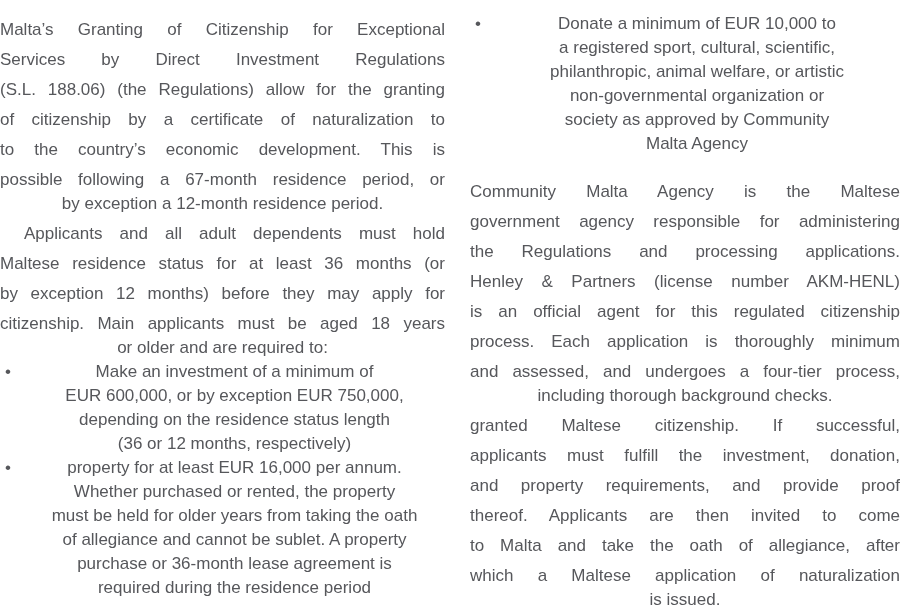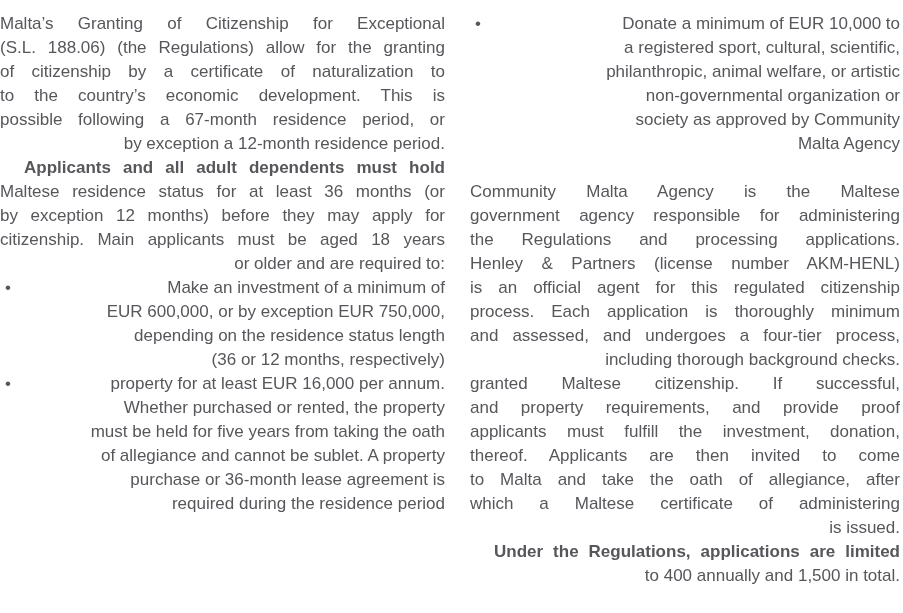--- a/index.html
+++ b/index.html
@@ -8,37 +8,38 @@
     background: #ffffff;
     overflow: hidden;
     font-family: "Liberation Sans", sans-serif;
     font-size: 17px;
     line-height: 24px;
     color: #56575b;
   }
   main.page { display: flex; padding-top: 12px; }
   .col-left  { width: 445px; flex: 0 0 445px; }
   .col-right { width: 430px; flex: 0 0 430px; margin-left: 25px; }
-  .ln { text-align: right; min-height: 24px; }
-  .j  { text-align: justify; text-align-last: justify; }
-  .ind { text-indent: 24px; font-weight: bold; }
+  .ln { text-align: center; min-height: 24px; }
+  .j  { text-align: justify; text-align-last: justify; margin-top: 6px; }
+  .ind { text-indent: 24px; }
   .bullet { display: flex; align-items: flex-start; }
   .marker { flex: 0 0 24px; box-sizing: border-box; padding-left: 5px; }
   .btext { flex: 1 1 auto; min-width: 0; }
   .gap-above { margin-top: 24px; }
 </style>
 </head>
 <body>
 
 <main class="page">
 
   <section class="col-left">
 
     <div class="para">
       <div class="ln j">Malta’s Granting of Citizenship for Exceptional</div>
+      <div class="ln j">Services by Direct Investment Regulations</div>
       <div class="ln j">(S.L. 188.06) (the Regulations) allow for the granting</div>
       <div class="ln j">of citizenship by a certificate of naturalization to</div>
       <div class="ln j">to the country’s economic development. This is</div>
       <div class="ln j">possible following a 67-month residence period, or</div>
       <div class="ln">by exception a 12-month residence period.</div>
     </div>
 
     <div class="para">
       <div class="ln j ind">Applicants and all adult dependents must hold</div>
       <div class="ln j">Maltese residence status for at least 36 months (or</div>
@@ -55,21 +56,21 @@
         <div class="ln">depending on the residence status length</div>
         <div class="ln">(36 or 12 months, respectively)</div>
       </div>
     </div>
 
     <div class="bullet">
       <span class="marker">•</span>
       <div class="btext">
         <div class="ln">property for at least EUR 16,000 per annum.</div>
         <div class="ln">Whether purchased or rented, the property</div>
-        <div class="ln">must be held for five years from taking the oath</div>
+        <div class="ln">must be held for older years from taking the oath</div>
         <div class="ln">of allegiance and cannot be sublet. A property</div>
         <div class="ln">purchase or 36-month lease agreement is</div>
         <div class="ln">required during the residence period</div>
       </div>
     </div>
 
   </section>
 
   <section class="col-right">
 
@@ -91,25 +92,25 @@
       <div class="ln j">the Regulations and processing applications.</div>
       <div class="ln j">Henley &amp; Partners (license number AKM-HENL)</div>
       <div class="ln j">is an official agent for this regulated citizenship</div>
       <div class="ln j">process. Each application is thoroughly minimum</div>
       <div class="ln j">and assessed, and undergoes a four-tier process,</div>
       <div class="ln">including thorough background checks.</div>
     </div>
 
     <div class="para">
       <div class="ln j">granted Maltese citizenship. If successful,</div>
+      <div class="ln j">applicants must fulfill the investment, donation,</div>
       <div class="ln j">and property requirements, and provide proof</div>
-      <div class="ln j">applicants must fulfill the investment, donation,</div>
       <div class="ln j">thereof. Applicants are then invited to come</div>
       <div class="ln j">to Malta and take the oath of allegiance, after</div>
-      <div class="ln j">which a Maltese certificate of administering</div>
+      <div class="ln j">which a Maltese application of naturalization</div>
       <div class="ln">is issued.</div>
     </div>
 
     <div class="para">
       <div class="ln j ind">Under the Regulations, applications are limited</div>
       <div class="ln">to 400 annually and 1,500 in total.</div>
     </div>
 
   </section>
 

